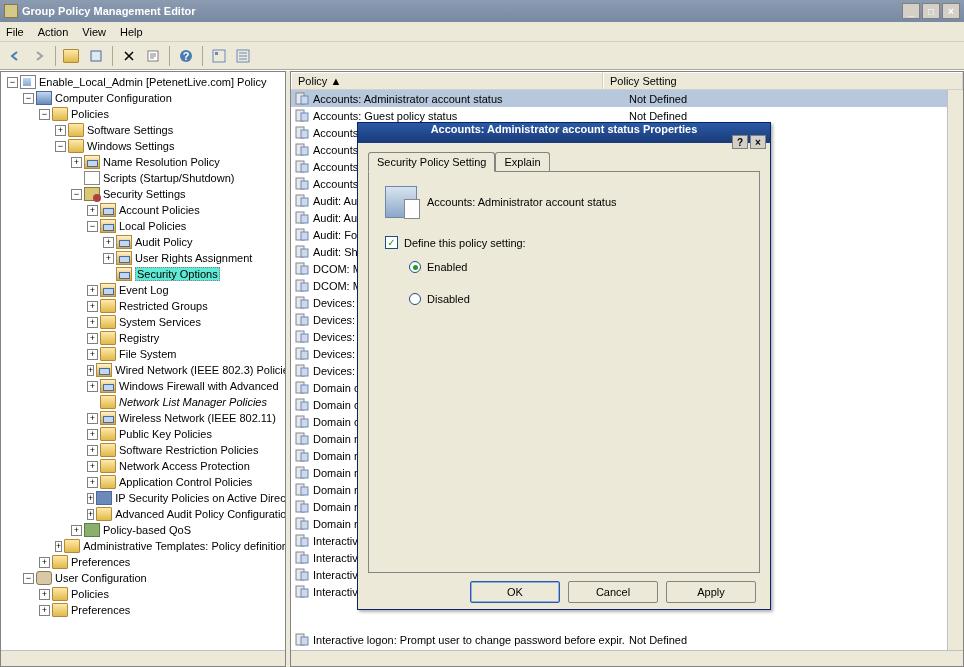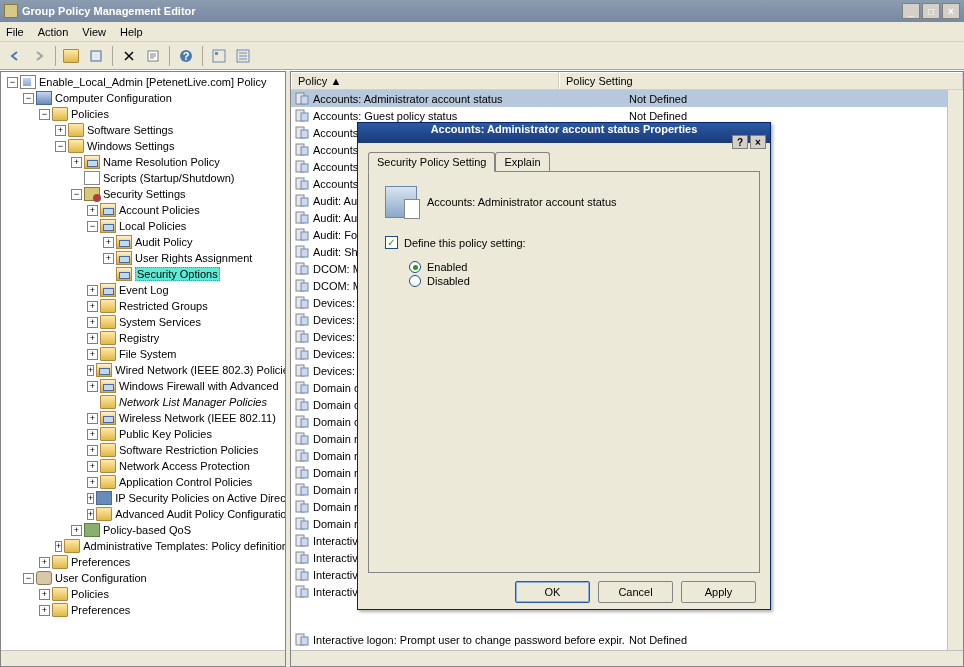--- a/index.html
+++ b/index.html
@@ -12,21 +12,21 @@
 .menubar span { cursor: default; }
 .toolbar { height: 28px; background: #ece9d8; display: flex; align-items: center; padding: 2px 4px; gap: 2px; border-bottom: 1px solid #aca899;}
 .tool-btn { width: 22px; height: 22px; border: 1px solid transparent; display:flex; align-items:center; justify-content:center; }
 .tool-sep { width:1px; height:20px; background:#aca899; margin:0 3px;}
 .content { display:flex; height: calc(100% - 70px); border-top:1px solid #fff; }
 .tree-pane { width: 286px; background:#fff; border:1px solid #848284; overflow:auto; position:relative;}
 .splitter { width:4px; background:#ece9d8; cursor:col-resize;}
 .list-pane { flex:1; background:#fff; border:1px solid #848284; position:relative; overflow:hidden;}
 .list-header { display:flex; background:#ece9d8; border-bottom:1px solid #d4d0c8; height:18px;}
 .list-header div { padding:2px 6px; border-right:1px solid #d4d0c8; border-top:1px solid #fff; border-left:1px solid #fff;}
-.col-policy { width: 268px;}
+.col-policy { width: 312px;}
 .col-setting { flex:1;}
 .list-rows { overflow:auto; height: calc(100% - 36px);}
 .list-row { display:flex; height:17px; align-items:center; padding-left:4px;}
 .list-row.selected { background:#b8c8dc; }
 .list-row .cell-policy { width:330px; display:flex; align-items:center; gap:4px; overflow:hidden; white-space:nowrap;}
 .list-row .cell-setting { flex:1; padding-left:4px;}
 .row-icon { width:14px; height:13px; flex-shrink:0; display:inline-block; }
 .tree { padding: 2px; }
 .tree-row { display:flex; align-items:center; height:16px; white-space:nowrap; cursor:default;}
 .tree-row.selected .t-label { background:#5eead4; border:1px dotted #808080; padding:0 1px;}
@@ -45,26 +45,26 @@
 .dlg-body { padding:8px 10px 6px 10px; height:calc(100% - 20px); display:flex; flex-direction:column;}
 .tabs { display:flex; }
 .tab { padding:3px 8px; border:1px solid #848484; border-bottom:none; background:#ece9d8; position:relative; top:1px; border-radius:3px 3px 0 0;}
 .tab.active { background:#ece9d8; z-index:2; border-bottom:1px solid #ece9d8; font-weight:normal;}
 .tab-panel { flex:1; border:1px solid #848484; background:#ece9d8; padding:14px 16px; position:relative;}
 .policy-header { display:flex; align-items:center; gap:10px; margin-bottom:18px;}
 .policy-header .big-icon { width:32px; height:32px; background:linear-gradient(#d8e4f0,#8aa8c8); border:1px solid #6a88a8; position:relative;}
 .policy-header .big-icon::after{content:"";position:absolute;right:-4px;bottom:-2px;width:14px;height:18px;background:#fff;border:1px solid #888;}
 .checkbox-row { display:flex; align-items:center; gap:6px; margin-bottom:12px;}
 .chk { width:13px; height:13px; border:1px solid #1c4f7c; background:#fff; display:flex; align-items:center; justify-content:center; font-size:10px; color:#219a21;}
-.radio-group { padding-left:24px; display:flex; flex-direction:column; gap:2px;}
+.radio-group { padding-left:24px; display:flex; flex-direction:column; gap:20px;}
 .radio-row { display:flex; align-items:center; gap:6px;}
 .radio { width:12px; height:12px; border:1px solid #1c4f7c; border-radius:50%; background:#fff; display:flex; align-items:center; justify-content:center;}
 .radio .dot { width:5px; height:5px; background:#219a21; border-radius:50%;}
 .dlg-buttons { display:flex; justify-content:flex-end; gap:8px; margin-top:8px; padding-right:4px;}
-.btn { width:75px; height:22px; background:#ece9d8; border:1px solid #848484; border-radius:2px;}
+.btn { width:90px; height:22px; background:#ece9d8; border:1px solid #848484; border-radius:2px;}
 .btn.default { border:1px solid #2a5aa5; box-shadow:0 0 0 1px #8ab0e0 inset;}
 .hscroll { position:absolute; bottom:0; left:0; right:0; height:16px; background:#ece9d8; border-top:1px solid #c0c0c0;}
 .vscroll { position:absolute; top:18px; right:0; bottom:16px; width:16px; background:#ece9d8; border-left:1px solid #c0c0c0;}
 svg { display:block; }
 </style>
 </head>
 <body>
 
 <div class="titlebar">
   <span class="t-icon"></span>

